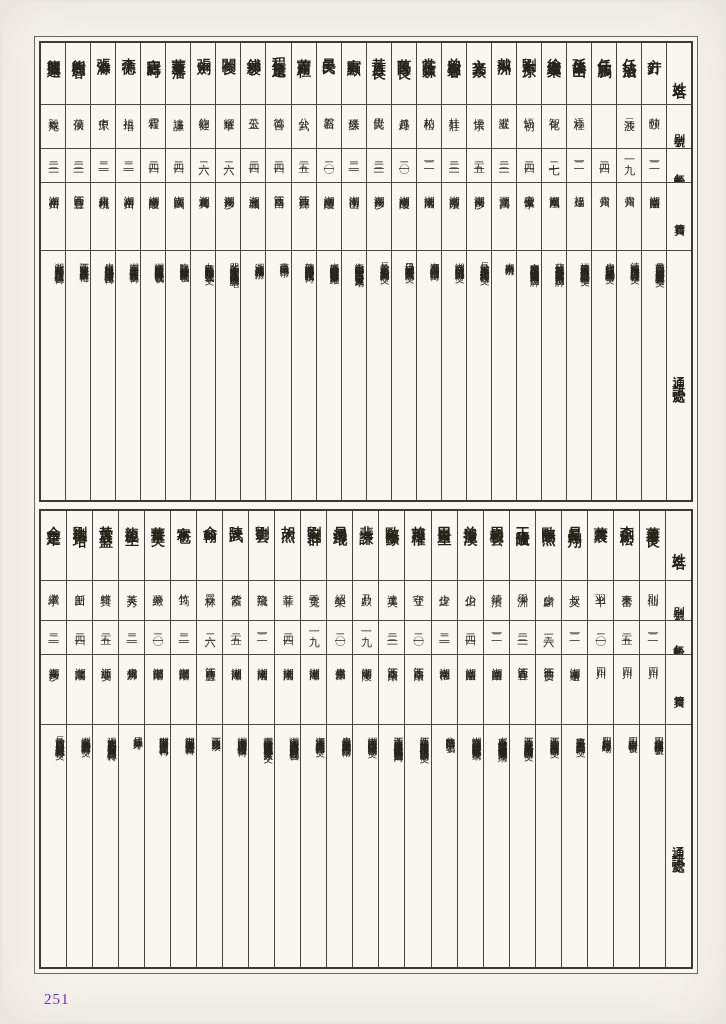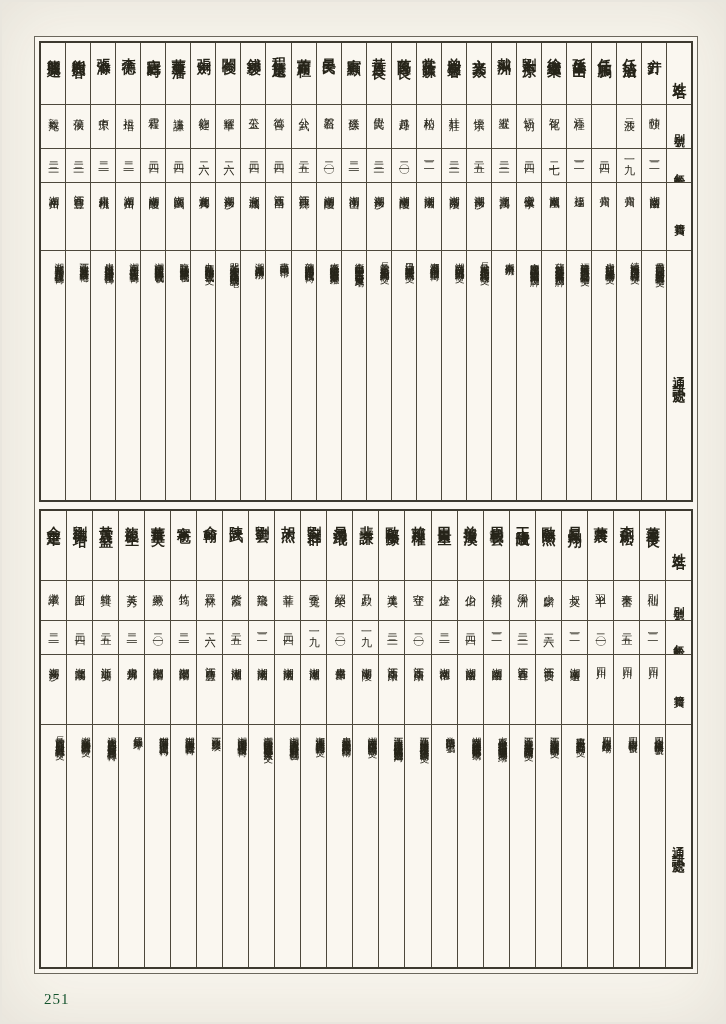--- a/index.html
+++ b/index.html
@@ -54,21 +54,21 @@
   .cell.address .inner{
     writing-mode:vertical-rl;text-orientation:upright;
     font-size:9.5px;line-height:1.18;letter-spacing:1px;
     width:100%;height:100%;
   }
   .header-col .cell{align-items:center;padding-top:0;}
   .header-col .cell.address{display:flex;padding:0;}
   .header-col .vtext{font-size:13px;font-weight:700;letter-spacing:7px;}
   .page-number{
     position:absolute;left:44px;bottom:16px;
-    font-size:15px;letter-spacing:1px;color:#14532d;
+    font-size:15px;letter-spacing:1px;color:#6d28d9;
   }
 </style>
 </head>
 <body>
 
 <div class="page">
   <div class="table-frame">
     <div class="band band-top">
         <div class="col header-col">
           <div class="cell name center">

